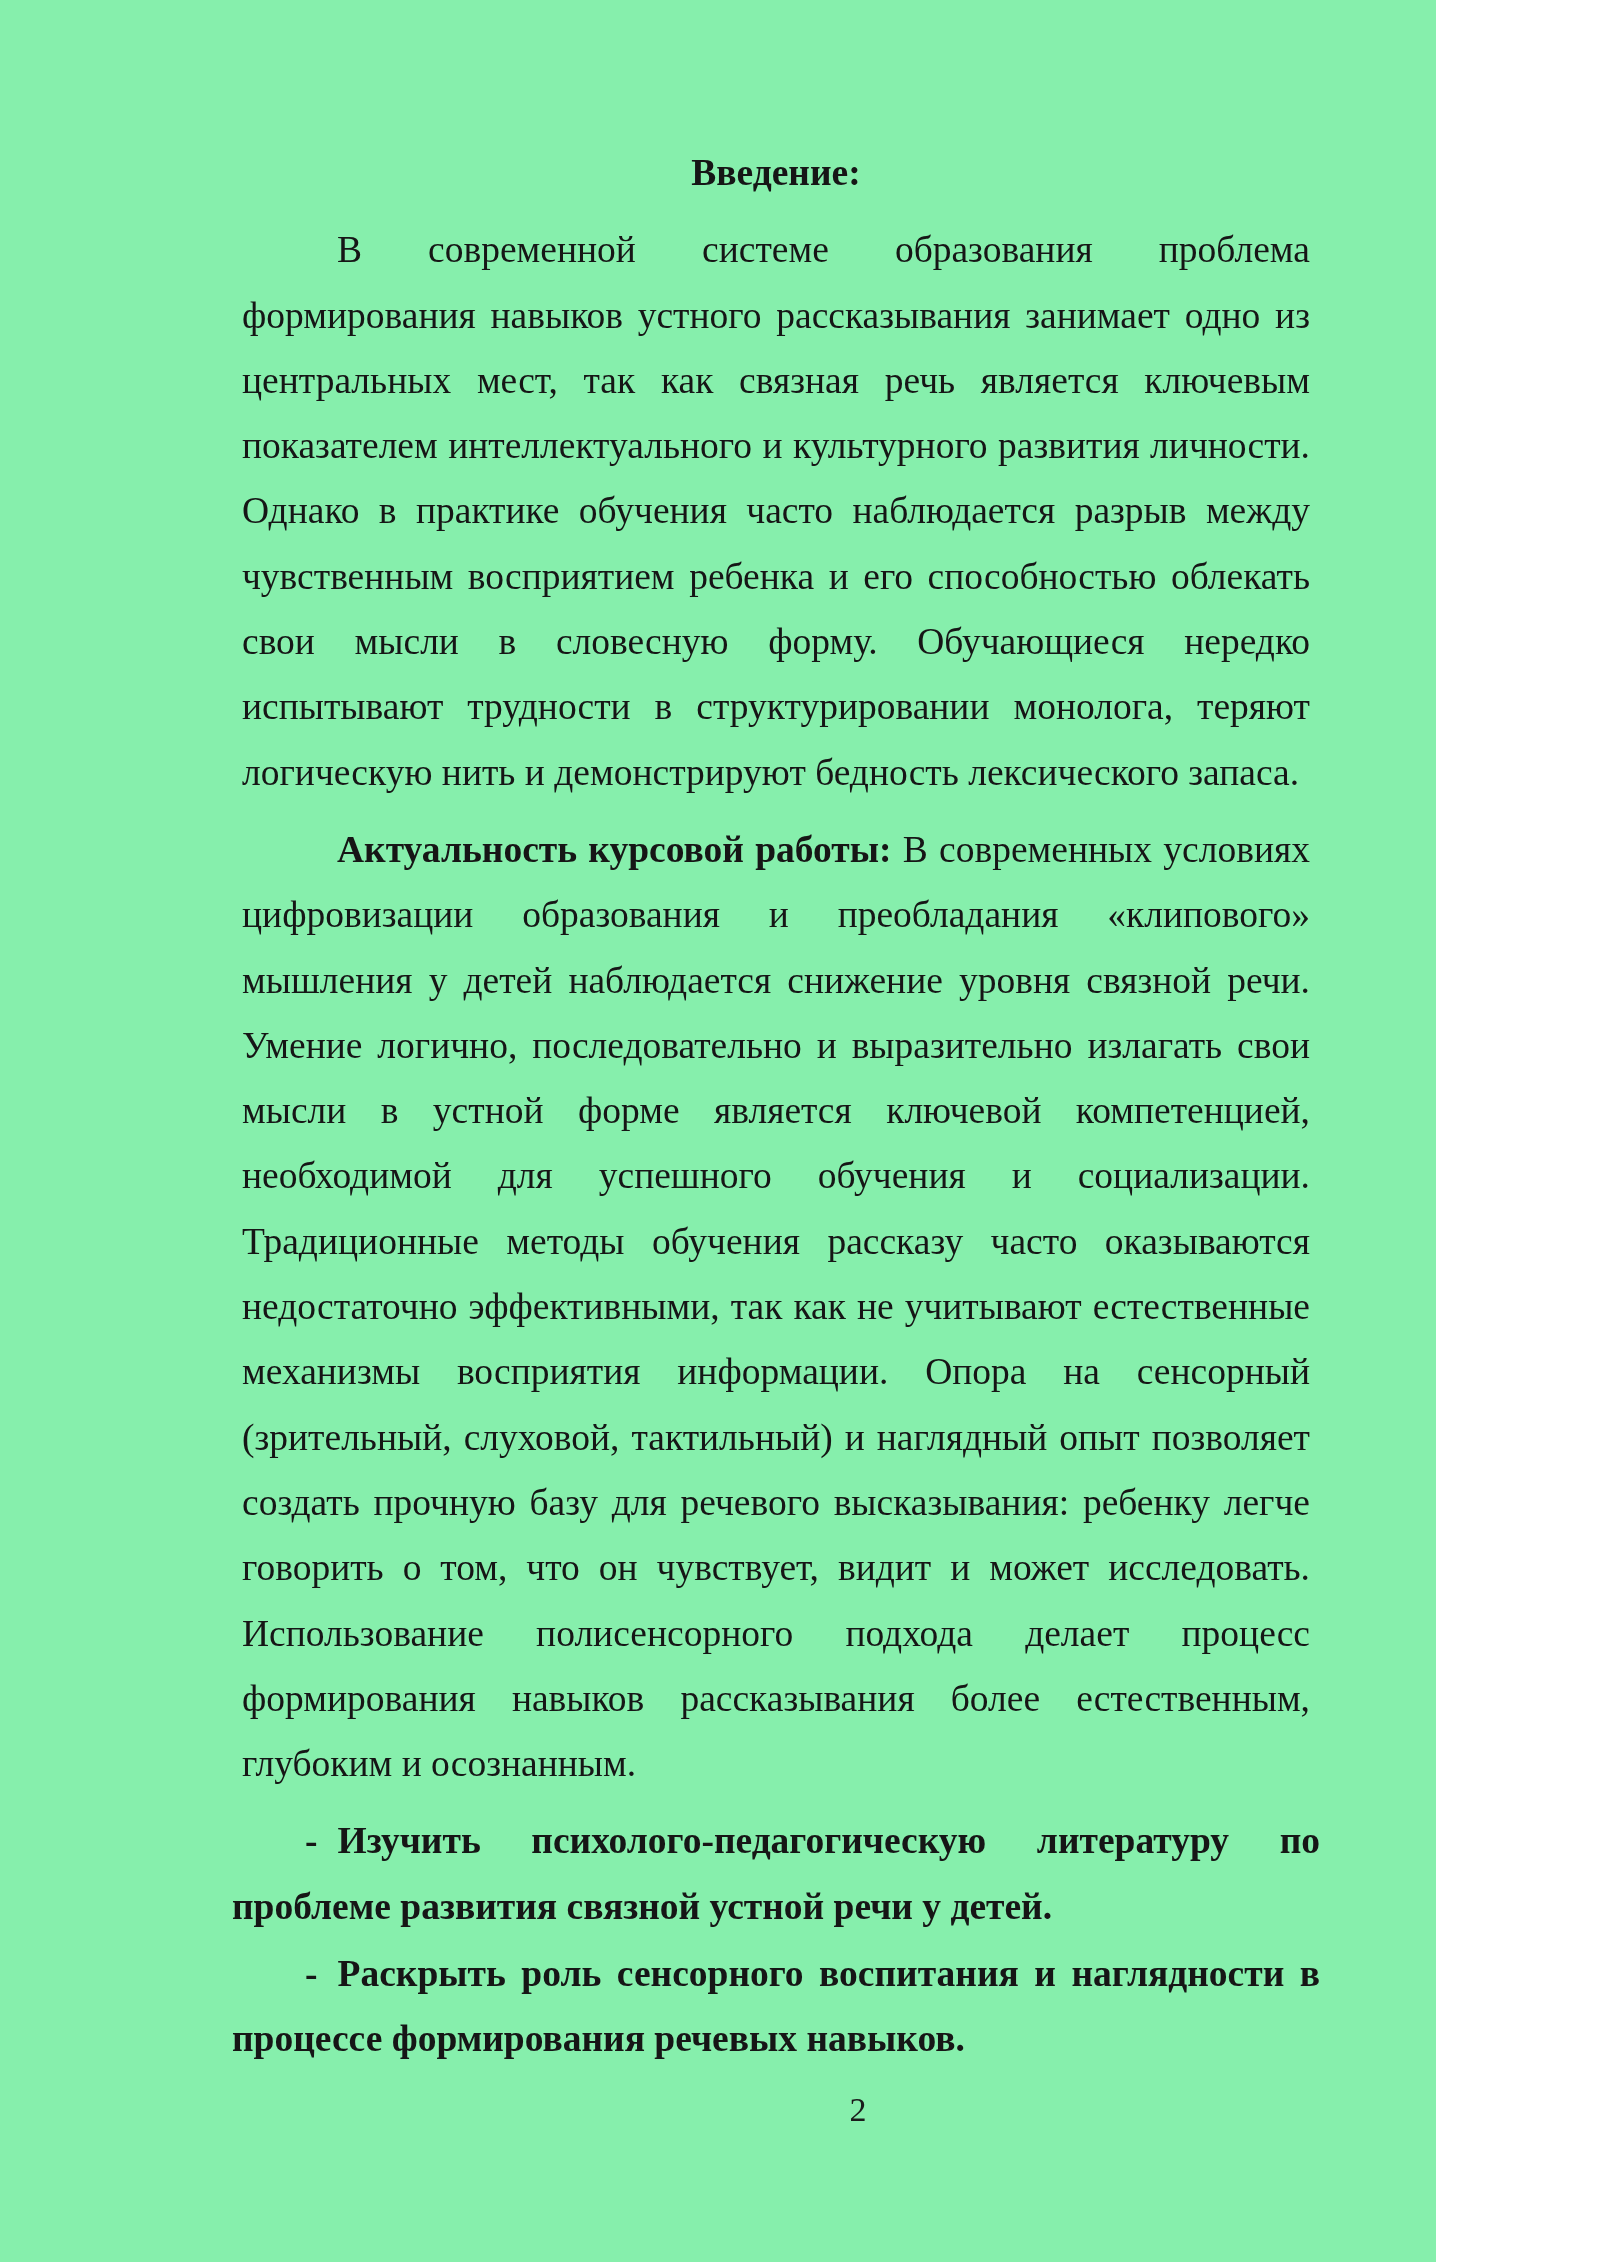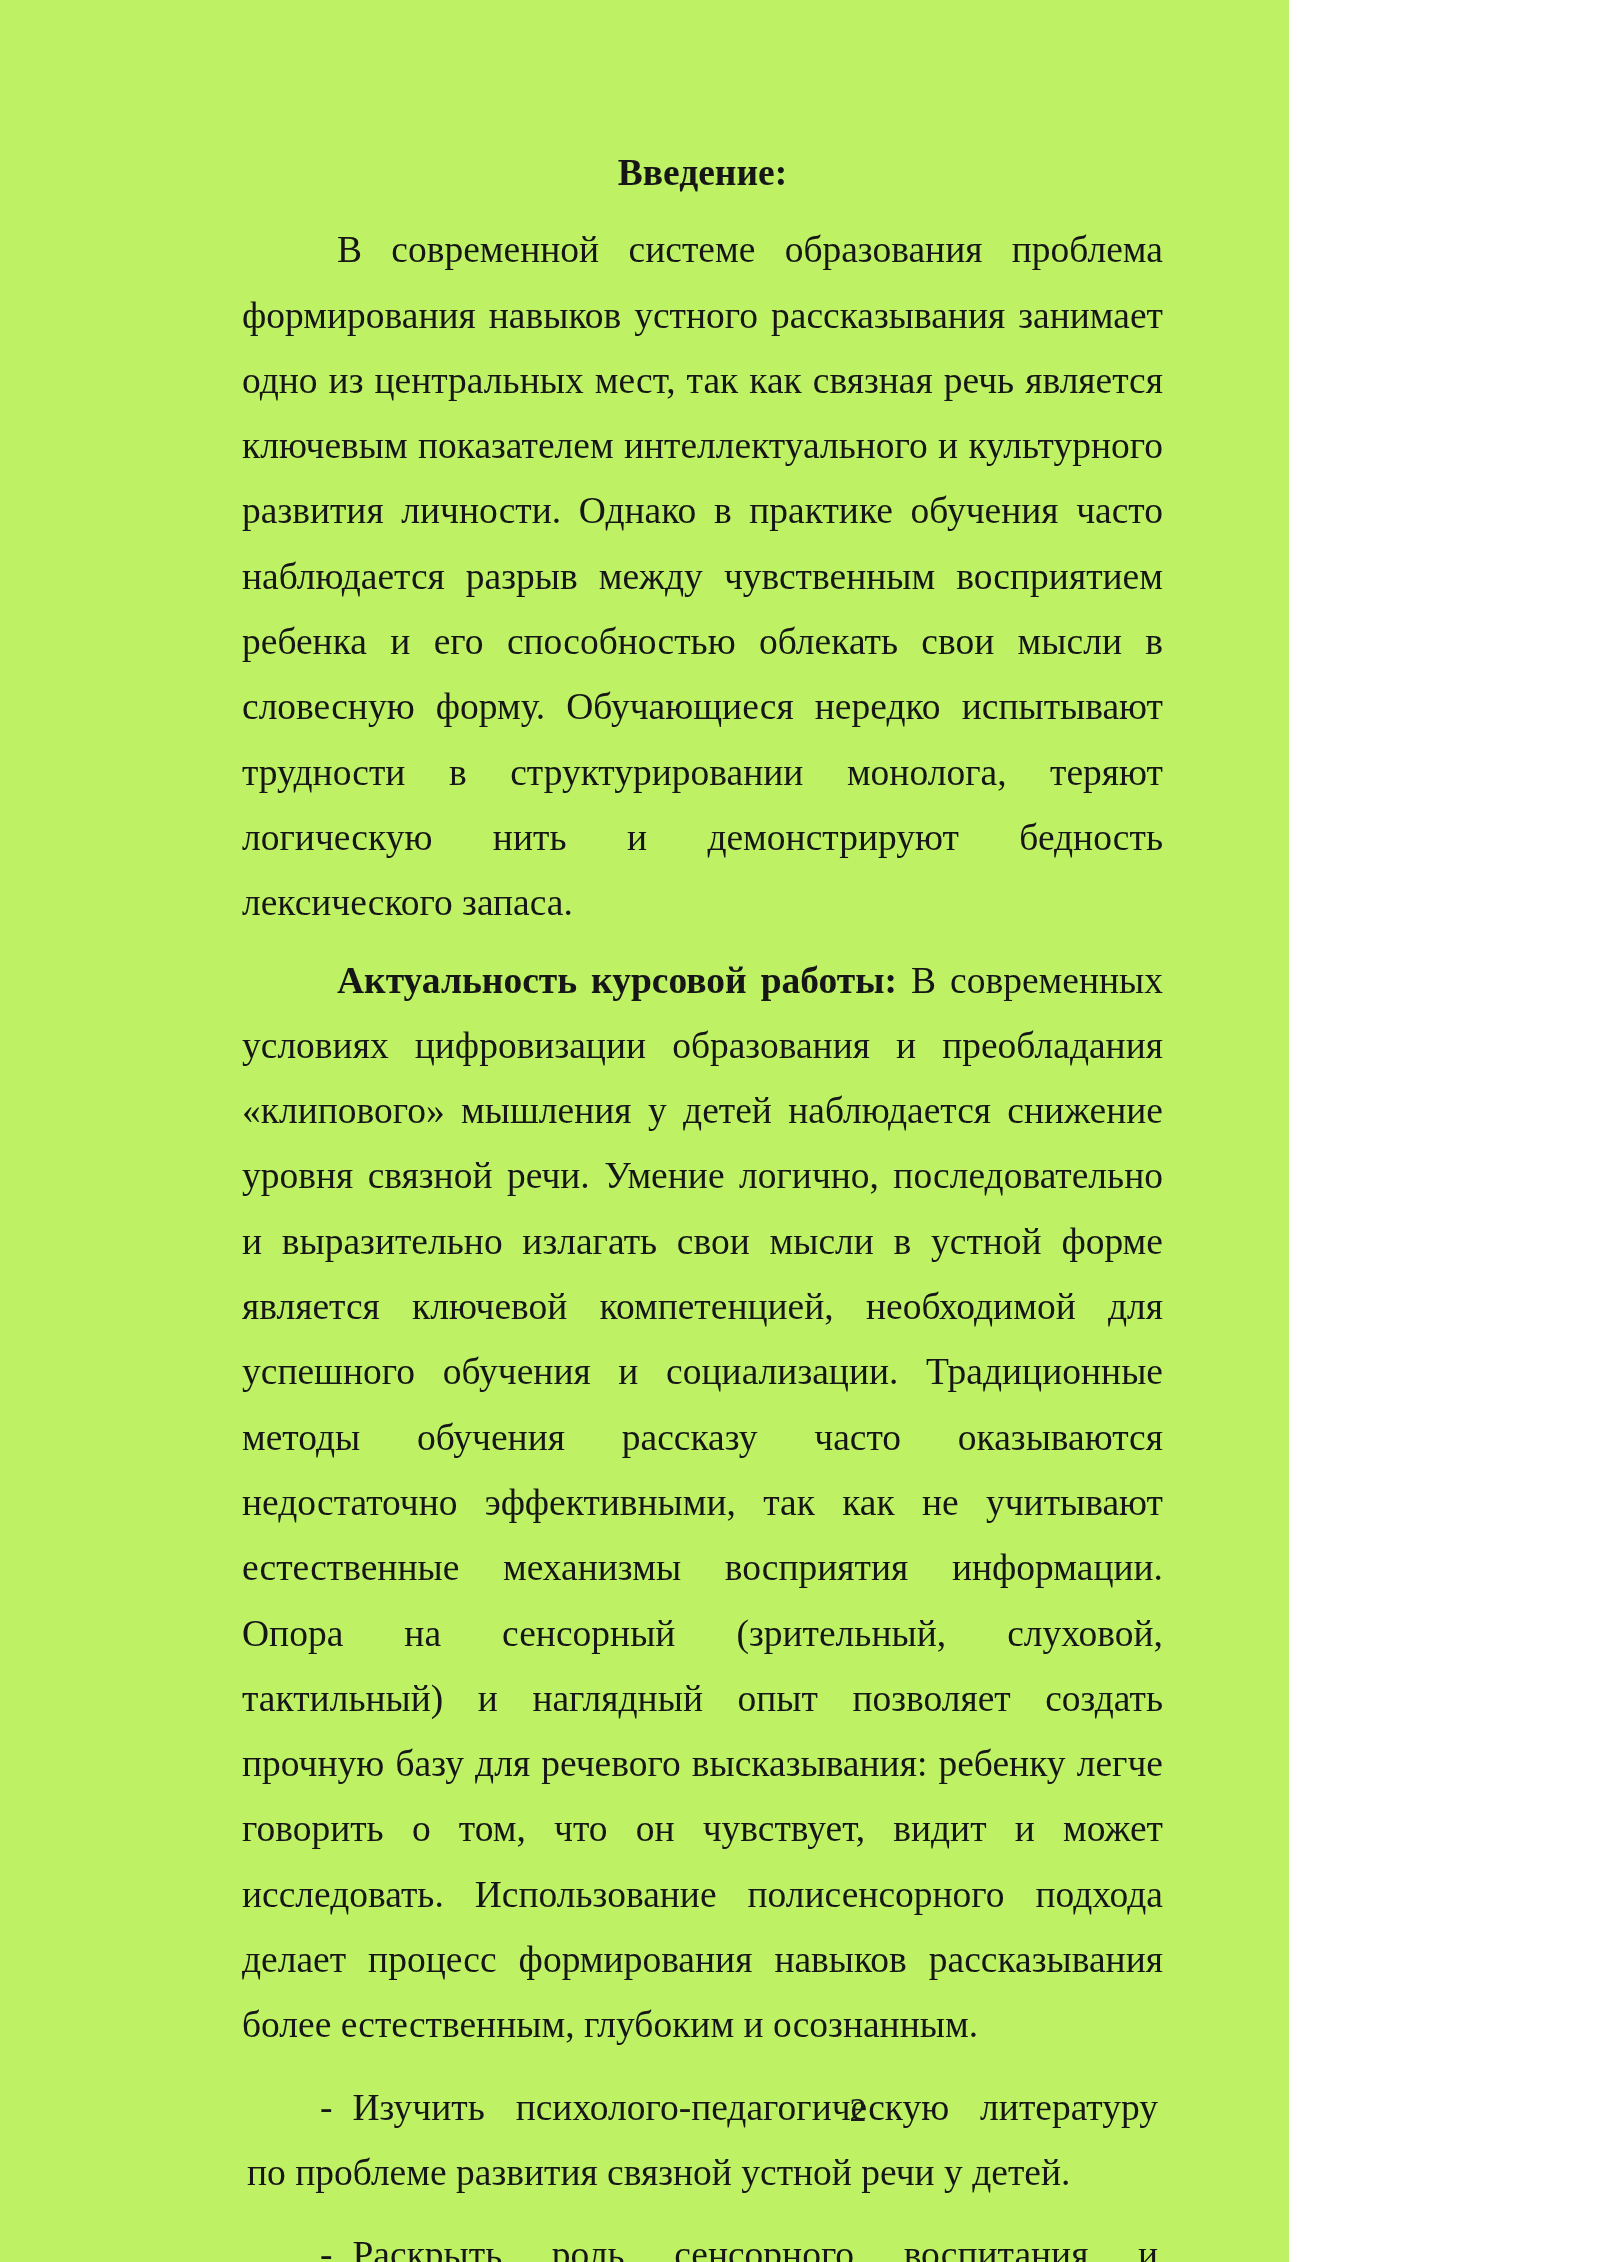--- a/index.html
+++ b/index.html
@@ -2,23 +2,23 @@
 <html lang="ru"><head>
 <meta charset="utf-8">
 <style>
   html, body {
     margin: 0;
     padding: 0;
     background: #ffffff;
   }
   .page {
     position: relative;
-    width: 1289px;
+    width: 1436px;
     height: 2262px;
-    background: #bef264;
+    background: #86efac;
     box-sizing: border-box;
     padding: 140px 114px 0 230px;
     color: #161616;
     font-family: "Liberation Serif", "DejaVu Serif", serif;
     font-size: 37.5px;
     line-height: 65.3px;
     overflow: hidden;
   }
   .doc-title {
     margin: 0;
@@ -31,24 +31,25 @@
     margin: 12px;
     text-align: justify;
     text-indent: 95px;
     hyphens: manual;
     -webkit-hyphens: manual;
   }
   .para .lead {
     font-weight: bold;
   }
   .task {
-    margin: 17px;
+    margin: 2px;
     text-align: justify;
     text-indent: 73px;
     hyphens: manual;
+    font-weight: bold;
     -webkit-hyphens: manual;
   }
   .task .tab {
     display: inline-block;
     width: 20px;
   }
   .page-number {
     position: absolute;
     top: 2090px;
     left: 230px;

